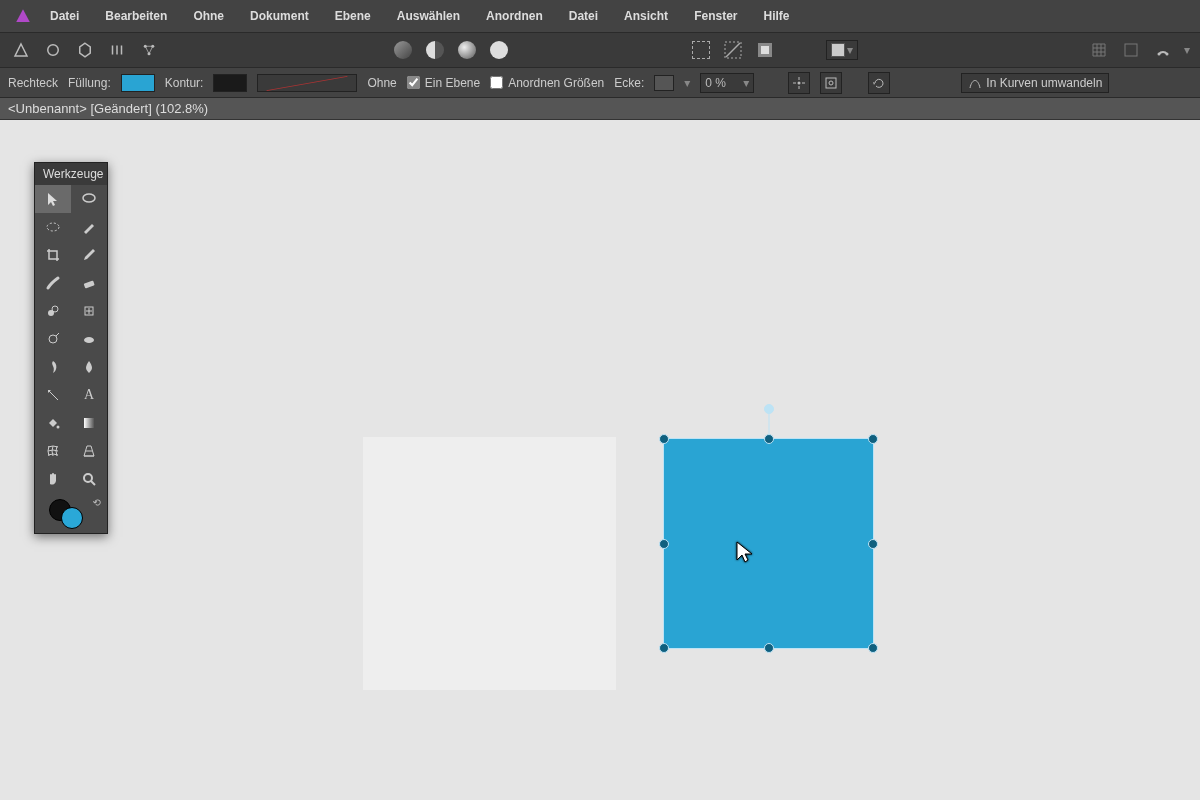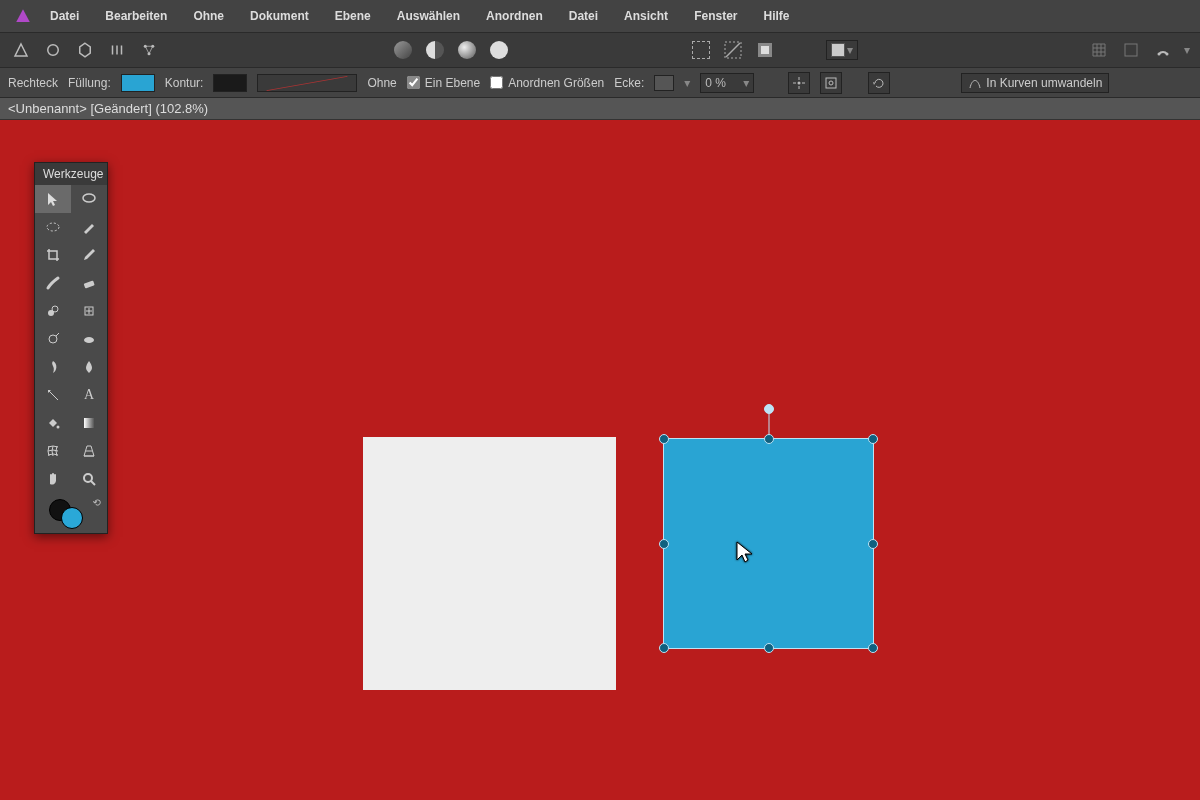--- a/index.html
+++ b/index.html
@@ -17,21 +17,21 @@
   .stroke-prev { width:100px; height:18px; background:#3a3a3a; border:1px solid #222; position:relative; }
   .stroke-prev::after{ content:""; position:absolute; left:8px; right:8px; top:50%; border-top:1px solid #a33; transform:rotate(-10deg);}
   .chk { display:flex; align-items:center; gap:5px; }
   .chk input { accent-color:#888; }
   .corner-swatch { width:20px; height:16px; background:#555; border:1px solid #222;}
   .pct-field { width:54px; height:20px; background:#3a3a3a; border:1px solid #222; color:#bbb; padding:0 4px; display:flex; align-items:center; justify-content:space-between;}
   .mini-icon { width:22px; height:22px; display:flex; align-items:center; justify-content:center; background:#3a3a3a; border:1px solid #222; cursor:pointer;}
   .convert-btn { display:flex; align-items:center; gap:4px; padding:2px 6px; background:#3a3a3a; border:1px solid #222; cursor:pointer;margin-left:31px;}
 
   .tabbar { height:22px; background:#555; display:flex; align-items:center; padding:0 8px; font-size:13px; color:#ddd; border-bottom:1px solid #333;}
-  .canvas-area { position:relative; width:1200px; height:calc(800px - 32px - 36px - 30px - 22px); background:#b91c1c; }
+  .canvas-area { position:relative; width:1200px; height:calc(800px - 32px - 36px - 30px - 22px); background:#e5e5e5; }
 
   
   .tools-panel { position:absolute; left:34px; top:42px; width:74px; background:#4a4a4a; border:1px solid #222; box-shadow:0 3px 10px rgba(0,0,0,.5); }
   .tools-title { background:#3a3a3a; color:#ddd; font-size:12px; padding:4px 8px; }
   .tools-grid { display:grid; grid-template-columns:1fr 1fr; }
   .tool { height:28px; display:flex; align-items:center; justify-content:center; cursor:pointer; color:#ddd; }
   .tool.active { background:#6a6a6a; }
   .color-well { height:40px; position:relative; display:flex; align-items:center; justify-content:center;}
   .well-back { position:absolute; width:22px; height:22px; border-radius:50%; background:#111; left:14px; top:6px; border:1px solid #000;}
   .well-front{ position:absolute; width:22px; height:22px; border-radius:50%; background:#2aa8d8; left:26px; top:14px; border:1px solid #000;}

